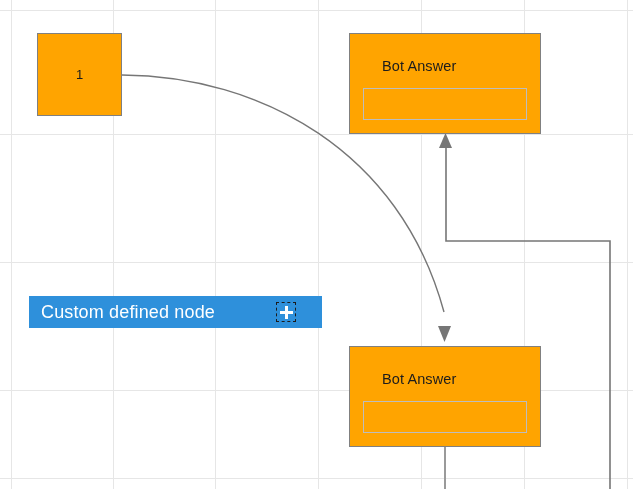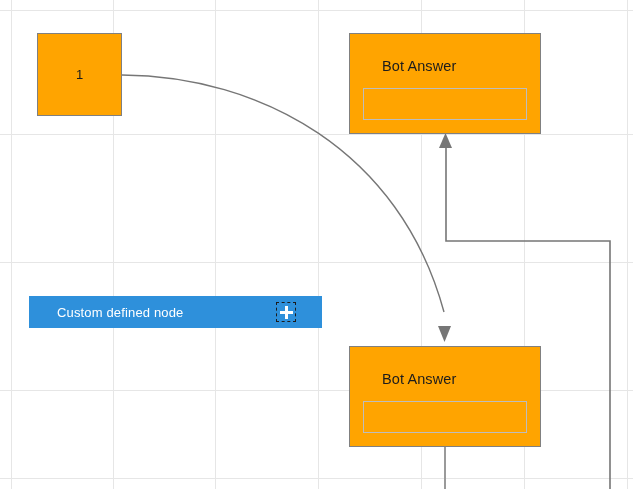--- a/index.html
+++ b/index.html
@@ -80,22 +80,22 @@
 
   
   .palette-bar {
     position: absolute;
     background: #2e90db;
     display: flex;
     align-items: center;
     color: #ffffff;
   }
   .palette-label {
-    margin-left: 28px;
-    font-size: 13px;
+    margin-left: 12px;
+    font-size: 18px;
     letter-spacing: .15px;
     white-space: nowrap;
   }
   .palette-add {
     position: absolute;
     right: 26px;
     top: 50%;
     transform: translateY(-50%);
     width: 20px;
     height: 20px;

